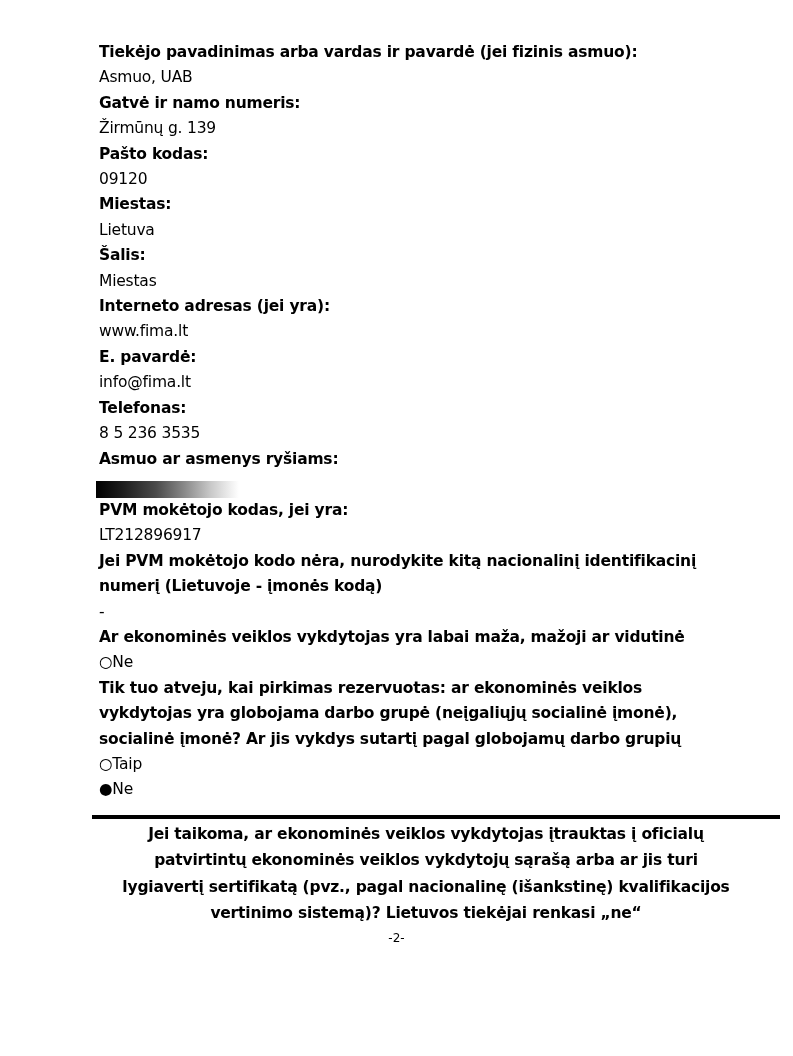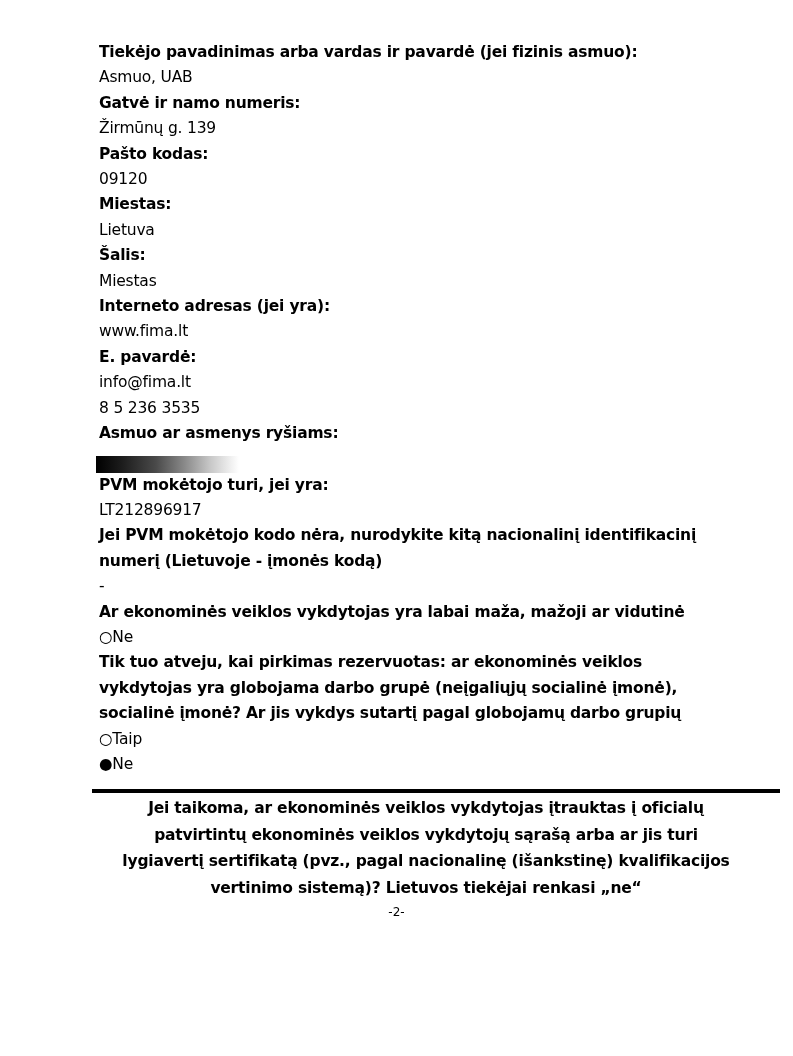--- a/index.html
+++ b/index.html
@@ -78,26 +78,27 @@
 
     <div class="line bold">Šalis:</div>
     <div class="line">Miestas</div>
 
     <div class="line bold">Interneto adresas (jei yra):</div>
     <div class="line">www.fima.lt</div>
 
     <div class="line bold">E. pavardė:</div>
     <div class="line">info@fima.lt</div>
 
+    <div class="line bold">Telefonas:</div>
     <div class="line">8 5 236 3535</div>
 
     <div class="line bold">Asmuo ar asmenys ryšiams:</div>
     <div class="redaction-bar"></div>
 
-    <div class="line bold">PVM mokėtojo turi, jei yra:</div>
+    <div class="line bold">PVM mokėtojo kodas, jei yra:</div>
     <div class="line">LT212896917</div>
 
     <div class="line bold">Jei PVM mokėtojo kodo nėra, nurodykite kitą nacionalinį identifikacinį</div>
     <div class="line bold">numerį (Lietuvoje - įmonės kodą)</div>
     <div class="line">-</div>
 
     <div class="line bold">Ar ekonominės veiklos vykdytojas yra labai maža, mažoji ar vidutinė</div>
 
     <div class="line option"><span class="radio">○</span><span>Ne</span></div>
 

